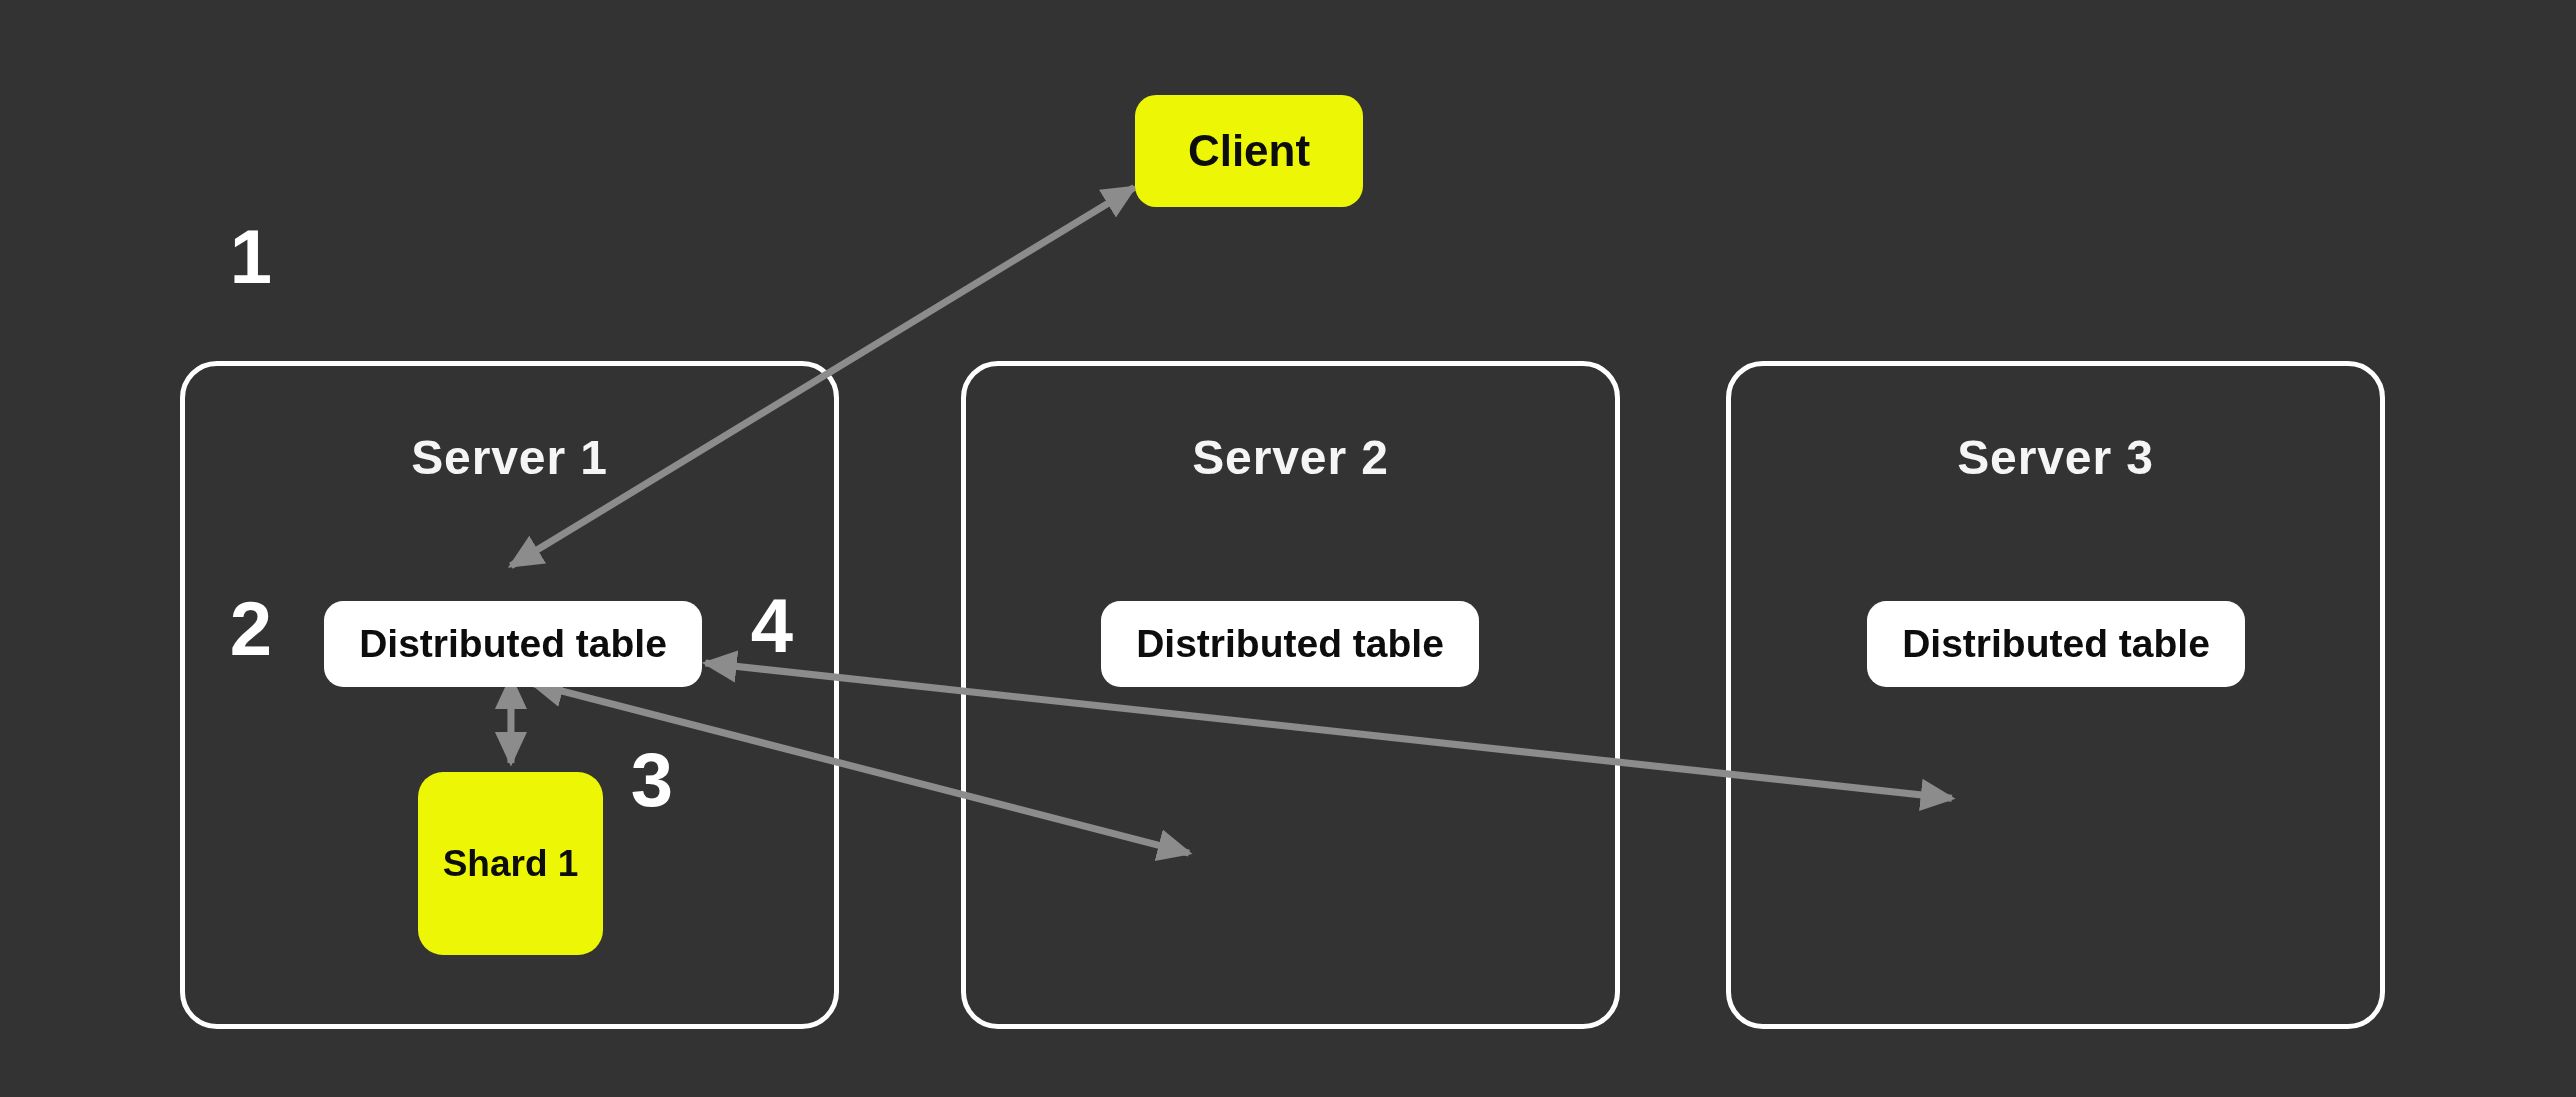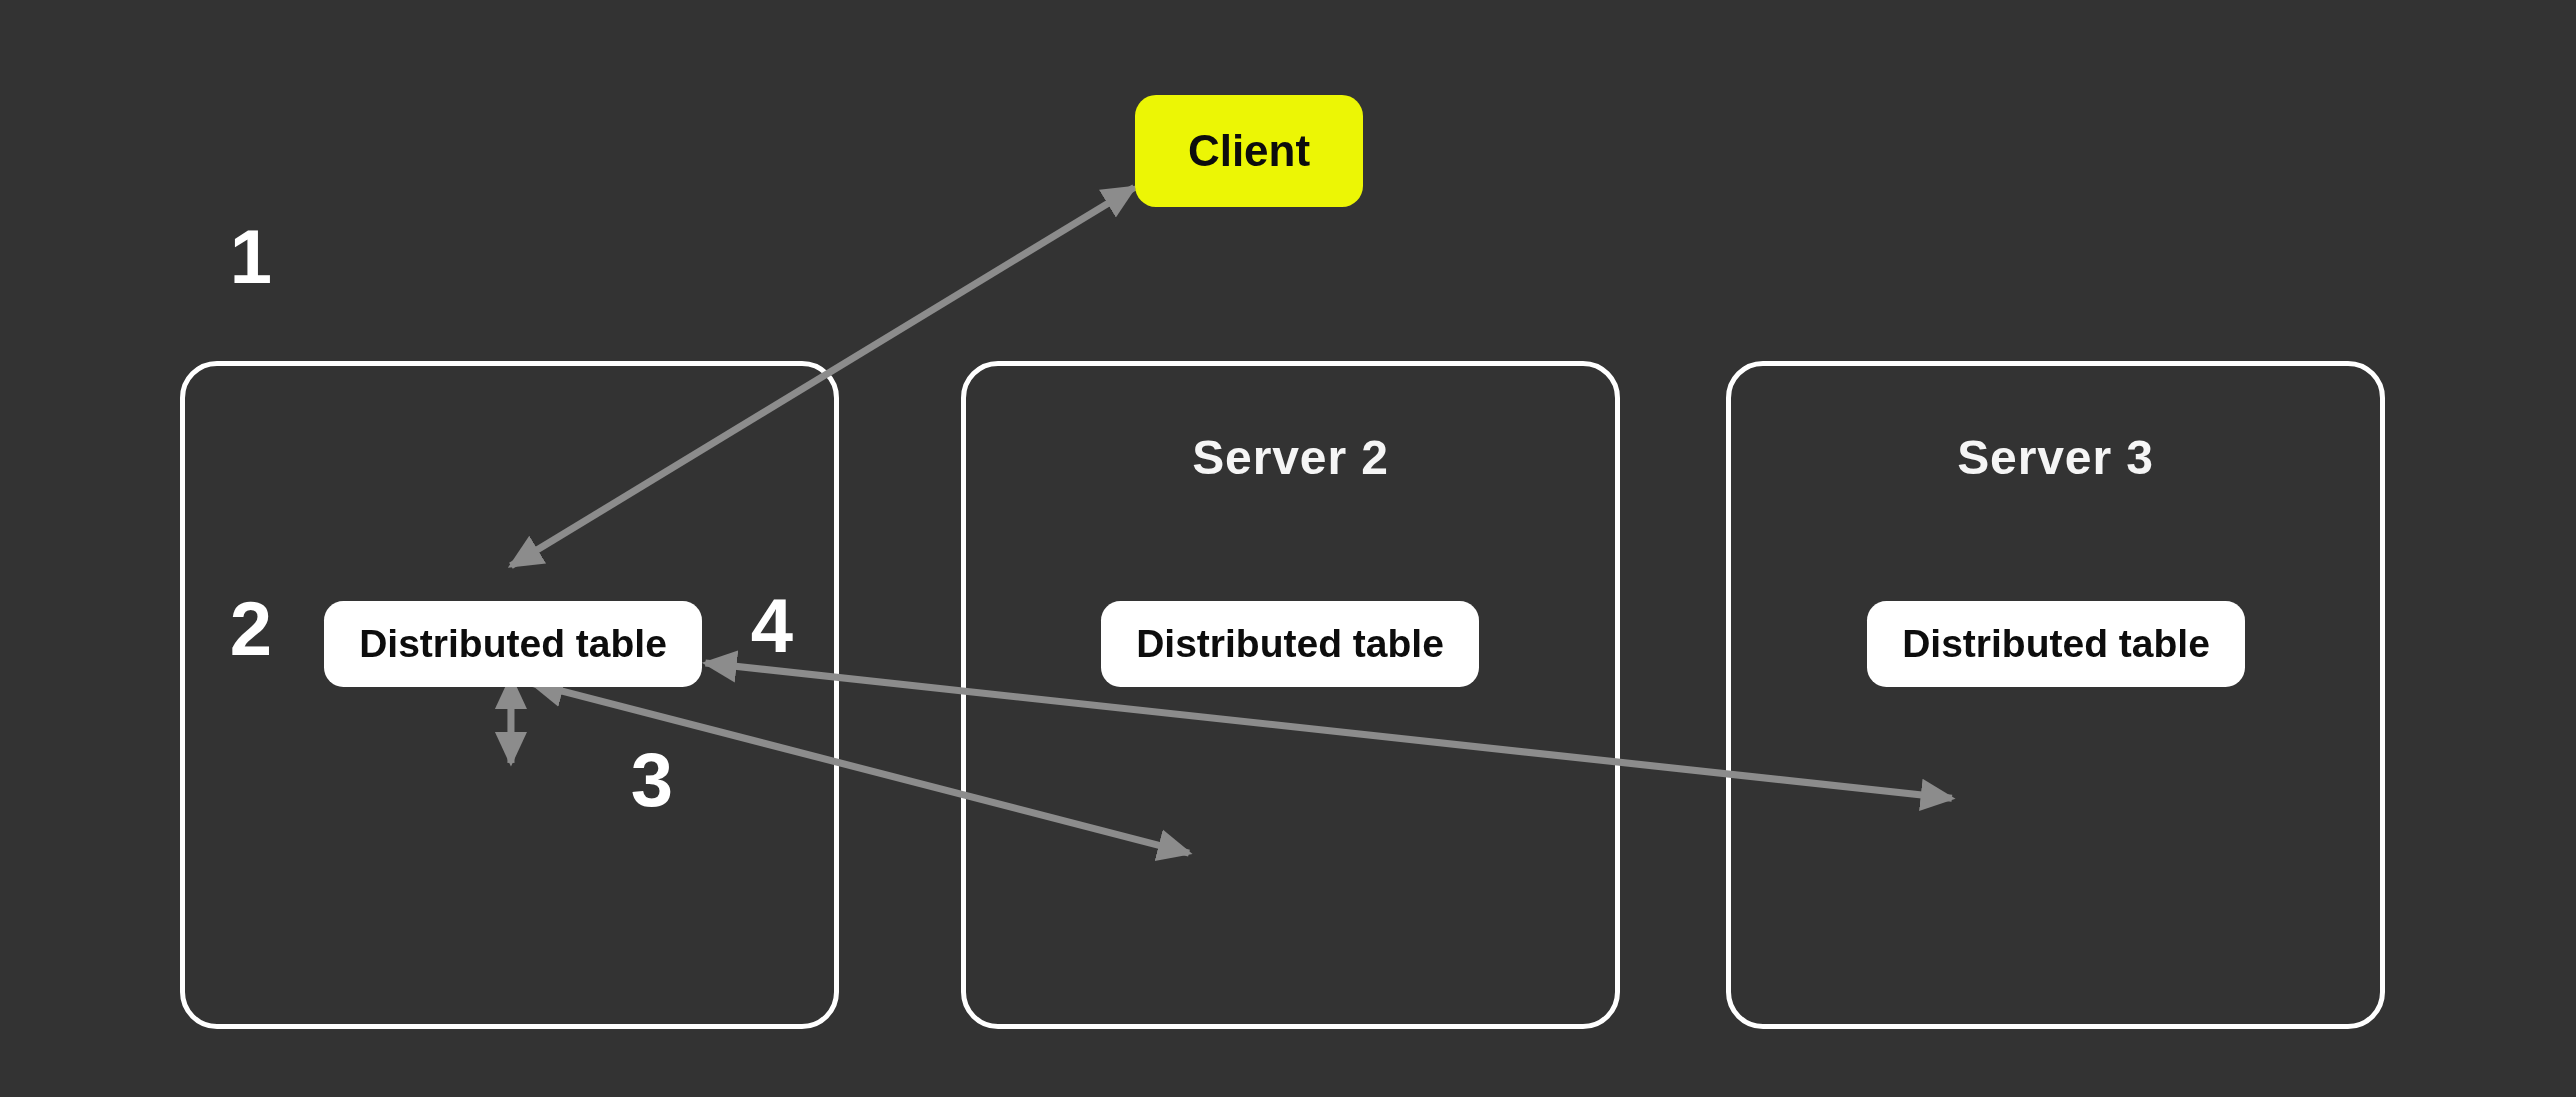--- a/index.html
+++ b/index.html
@@ -111,20 +111,21 @@
     height: 1098px;
     pointer-events: none;
   }
 </style>
 </head>
 <body>
 
 <div id="canvas">
 
   <div class="server" style="left:180px"></div>
+  <div class="server-title" style="left:180px">Server 1</div>
 
   <div class="server" style="left:961px"></div>
   <div class="server-title" style="left:961px">Server 2</div>
 
   <div class="server" style="left:1726px"></div>
   <div class="server-title" style="left:1726px">Server 3</div>
 
   <svg id="arrows-layer" viewBox="0 0 2914 1242">
     <defs>
       <marker id="head" viewBox="0 0 10 10" refX="8.5" refY="5" markerWidth="5.2" markerHeight="5.2" orient="auto-start-reverse" markerUnits="strokeWidth">
@@ -148,19 +149,22 @@
   <div class="dist-table" style="left:324px">
     <span>Distributed table</span>
   </div>
   <div class="dist-table" style="left:1101px">
     <span>Distributed table</span>
   </div>
   <div class="dist-table" style="left:1867px">
     <span>Distributed table</span>
   </div>
 
+  <div class="shard" style="left:418px">
+    <span>Shard 1</span>
+  </div>
 
   <div class="step-number" style="left:251px; top:629px">2</div>
   <div class="step-number" style="left:652px; top:780px">3</div>
   <div class="step-number" style="left:772px; top:626px">4</div>
 
 </div>
 
 
 </body></html>

